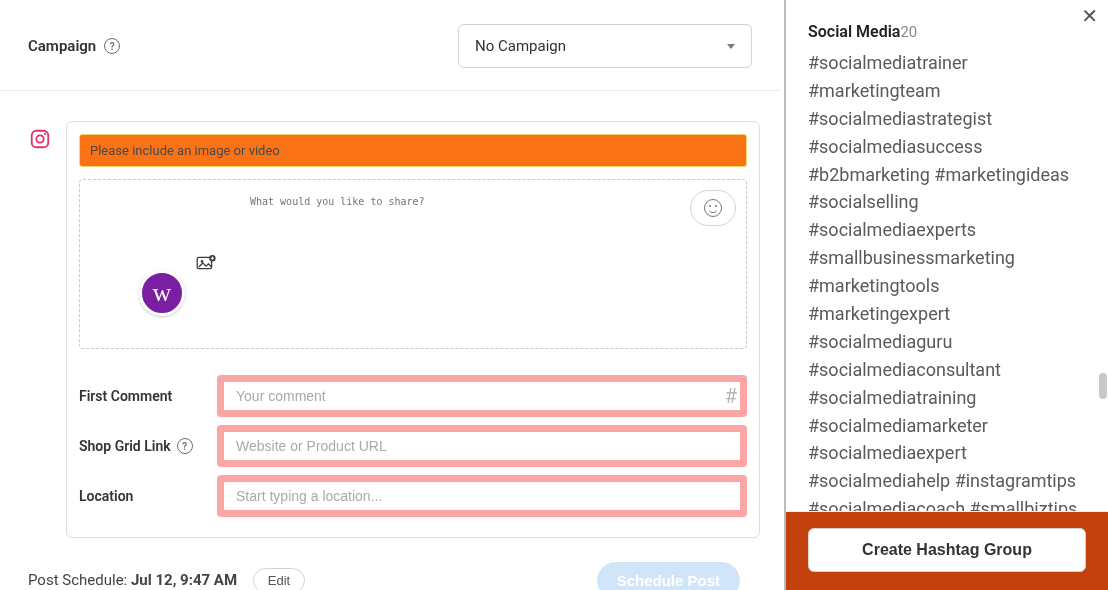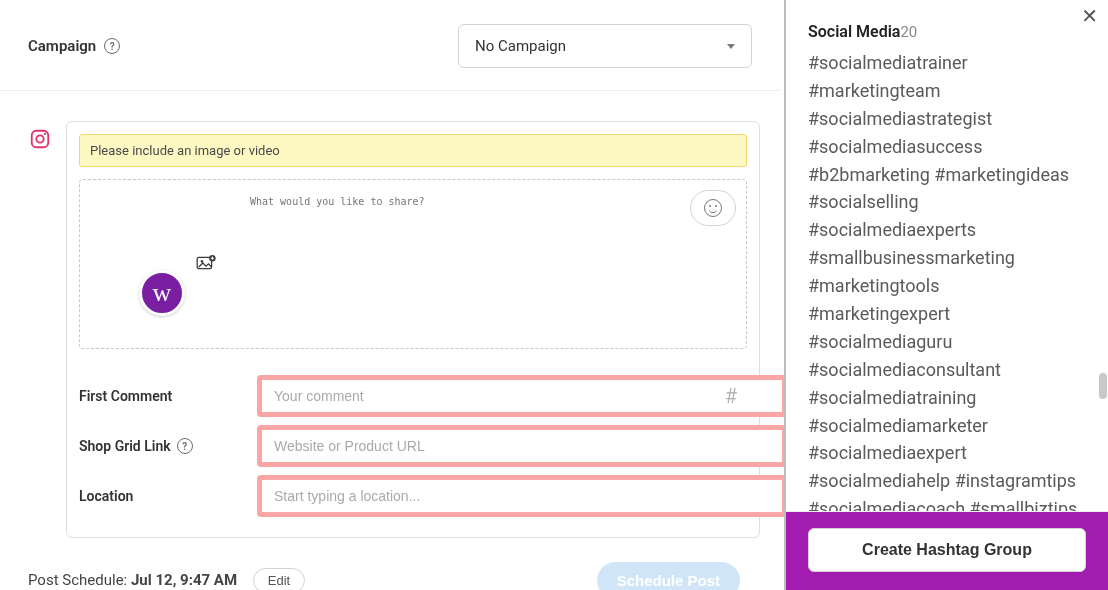--- a/index.html
+++ b/index.html
@@ -66,21 +66,21 @@
     margin-right: 14px; margin-top: 6px;
   }
   .composer-card {
     flex: 1;
     border: 1px solid #dedede; border-radius: 6px;
     padding: 12px;
     background: #fff;
   }
   .alert {
     border: 1px solid #f4d76b;
-    background: #fef9c3;
+    background: #f97316;
     border-radius: 3px;
     padding: 8px 10px;
     font-size: 13px; color: #4a4a4a;
     margin-bottom: 12px;
   }
   .media-row {
     display: flex; align-items: stretch;
     border: 1.5px dashed #c9c9c9; border-radius: 4px;
     position: relative;
     height: 170px;
@@ -139,23 +139,23 @@
     display: flex; align-items: center;
     gap: 10px;
     margin-bottom: 8px;
   }
   .frow .flabel { width: 128px; font-size: 14px; font-weight: 600; color: #333; display:flex; align-items:center; gap:6px; }
   .frow .finput-wrap {
     flex: 1; position: relative;
   }
   .frow input.finput {
     width: 100%; height: 42px;
-    border: 5px solid #fca5a5; border-radius: 4px;
+    border: 7px solid #fca5a5; border-radius: 4px;
     padding: 0 40px 0 12px;
-    font-size: 14px; color: #333; margin-left: 40px;
+    font-size: 14px; color: #333;
   }
   .frow input.finput::placeholder { color: #aaa; }
   .hash-btn {
     position: absolute; right: 10px; top: 50%; transform: translateY(-50%);
     font-size: 20px; color: #b5b5b5; cursor: pointer;
   }
 
   
   .post-footer {
     display:flex; align-items:center; justify-content: space-between;
@@ -199,21 +199,21 @@
   }
   .side-title { font-size: 20px; font-weight: 700; color: #222; margin-bottom: 14px; }
   .side-desc { font-size: 15px; color: #555; line-height: 1.5; margin-bottom: 32px; }
   .group-header { display: flex; align-items: baseline; margin-bottom: 8px; }
   .group-name { font-size: 16px; font-weight: 600; color: #222; }
   .group-count { font-size: 15px; color: #888; }
   .hashtags { font-size: 18px; line-height: 1.55; color: #5a5a5a; word-wrap: break-word; }
   .side-footer {
     padding: 16px 22px 18px 22px;
     border-top: 1px solid #eee;
-    background: #a21caf;
+    background: #c2410c;
   }
   .create-group-btn {
     width: 100%; height: 44px;
     border: 1px solid #d3d3d3; border-radius: 6px;
     background: #fff; font-size: 16px; font-weight: 600; color: #333;
     cursor: pointer;
   }
   
   .fake-scrollbar {
     position: absolute; right: 1px; top: 373px;

